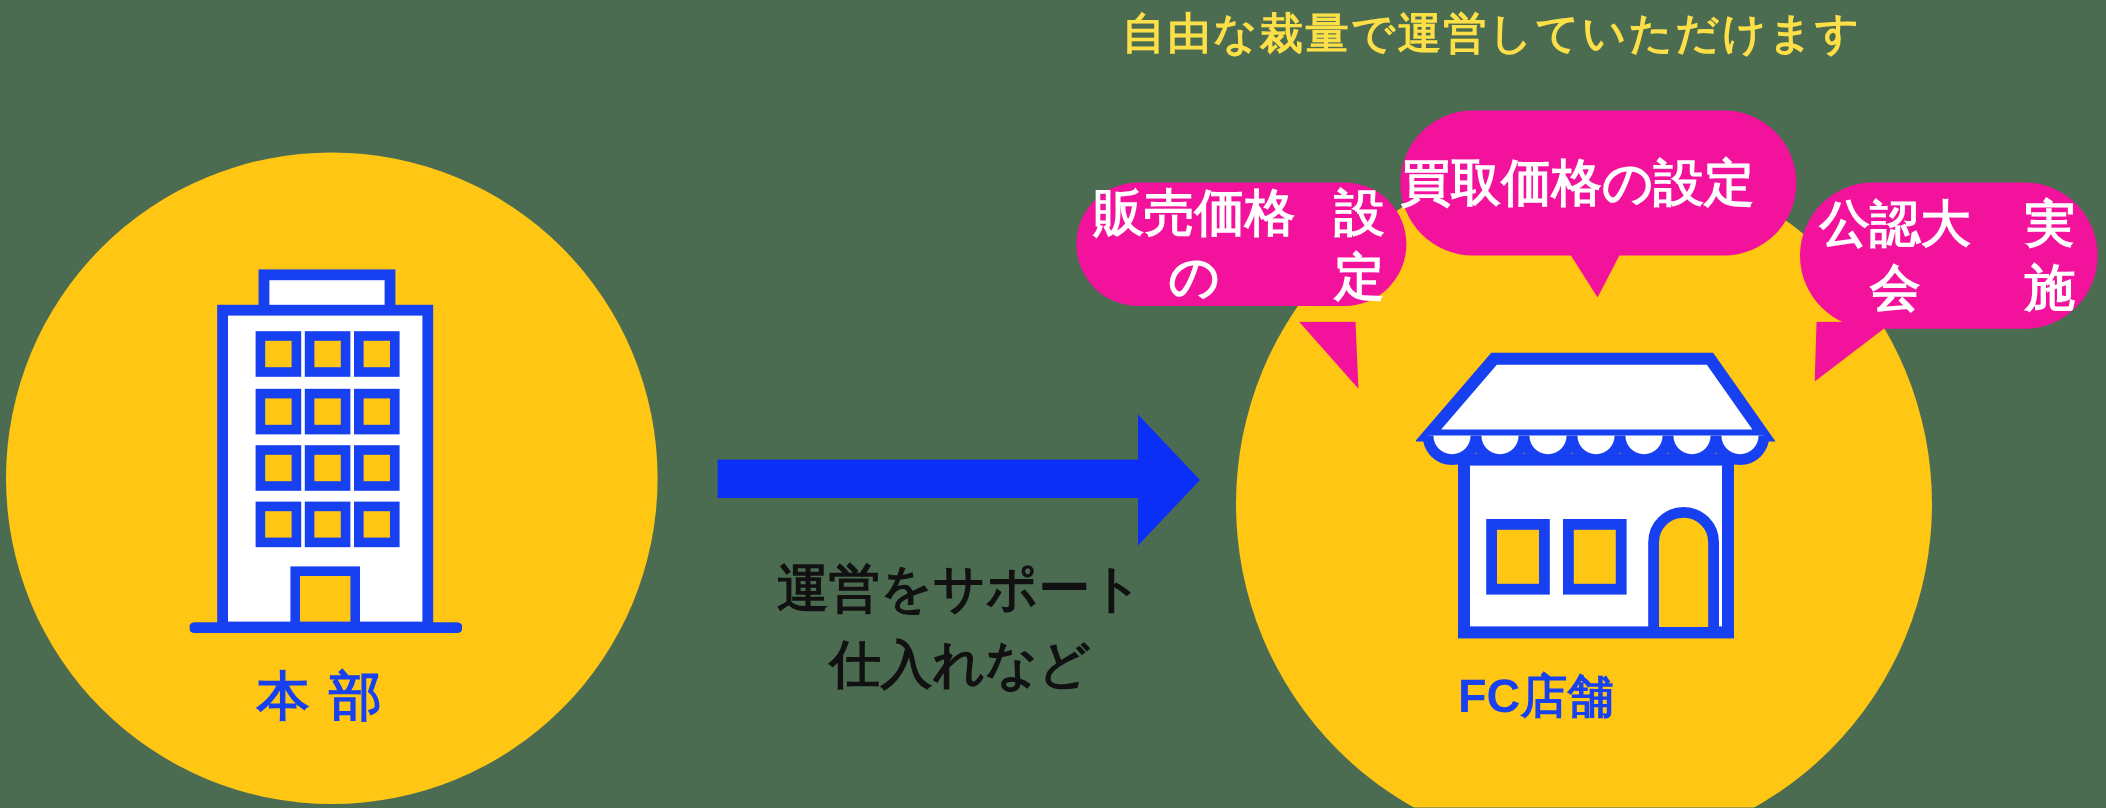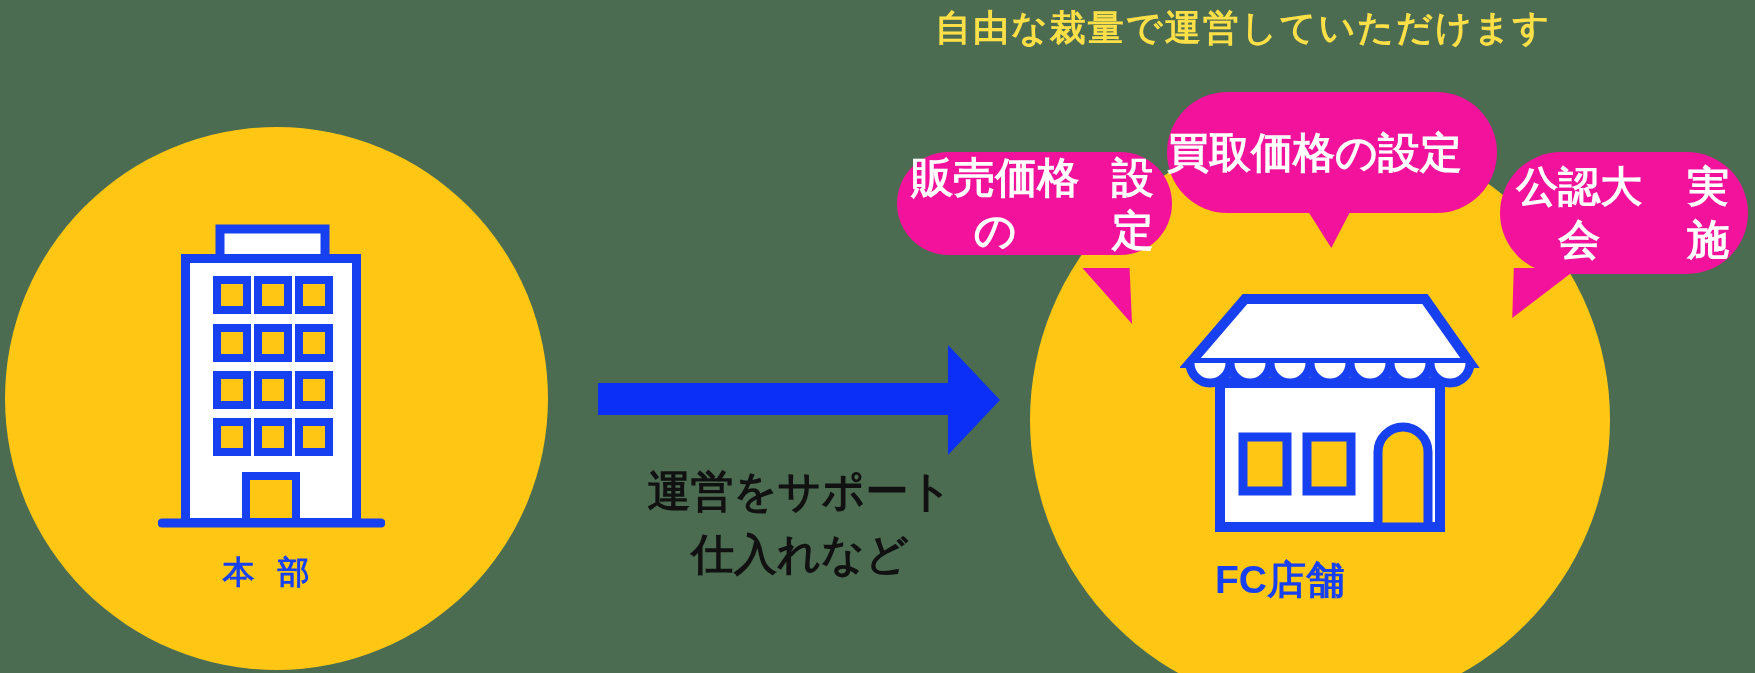--- a/index.html
+++ b/index.html
@@ -19,21 +19,21 @@
   .circle.right{left:1030px;top:130px;width:580px;height:580px;}
 
   .icon-svg{position:absolute;z-index:2;}
   .building-svg{left:158px;top:224px;}
   .store-svg{left:1180px;top:292px;}
 
   .node-label{
     position:absolute;z-index:3;
     color:#1740F0;font-weight:bold;text-align:center;
   }
-  .hq-label{left:167px;top:551px;width:200px;font-size:32px;letter-spacing:2px;font-family:Liberation Mono, monospace;}
+  .hq-label{left:167px;top:551px;width:200px;font-size:44px;letter-spacing:2px;}
   .fc-label{left:1160px;top:553px;width:240px;font-size:39px;}
 
   .title{
     position:absolute;left:935px;top:4px;width:760px;z-index:4;
     color:#fde047;font-weight:bold;font-size:36px;letter-spacing:2px;
     white-space:nowrap;
   }
 
   .arrow-shaft{
     position:absolute;left:598px;top:383px;width:352px;height:32px;

